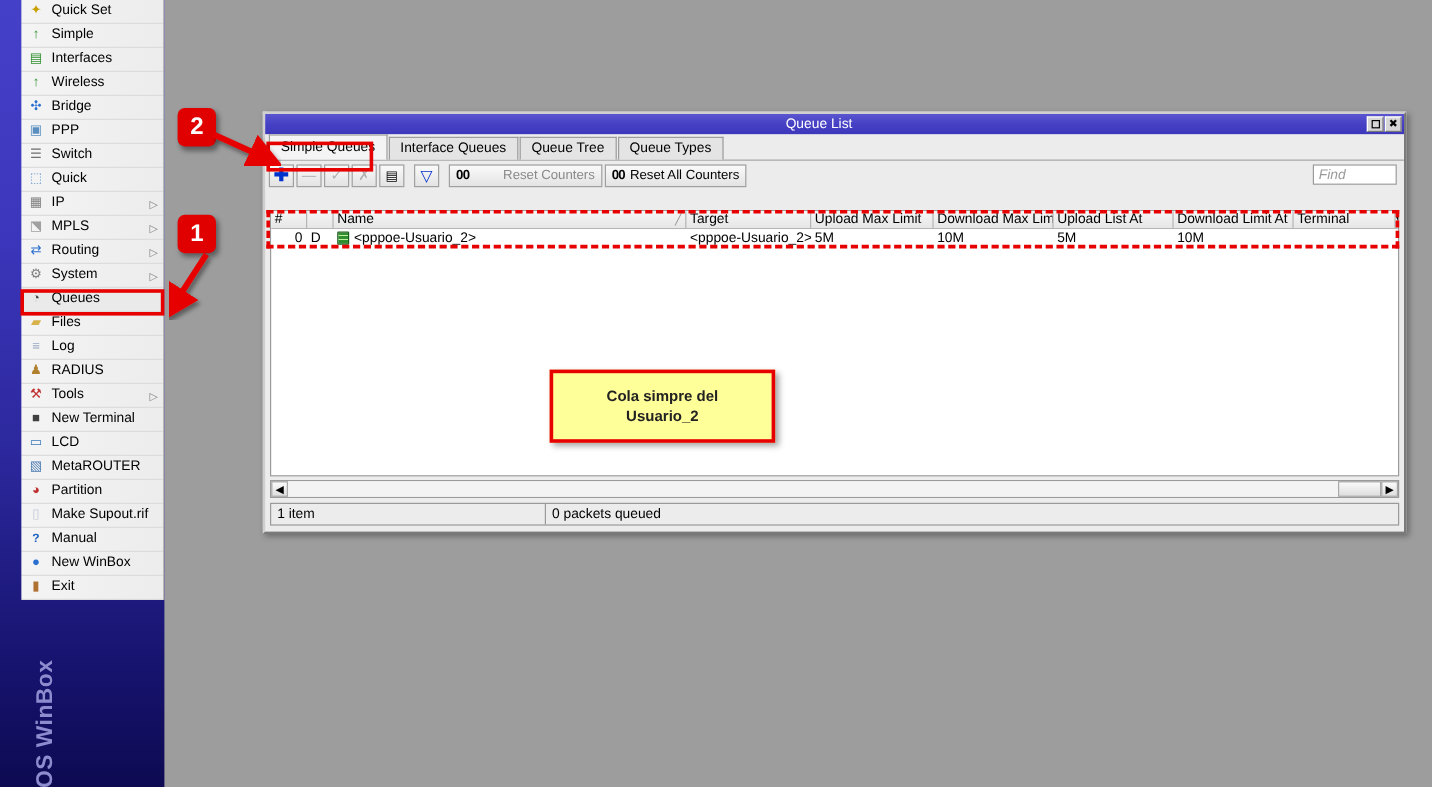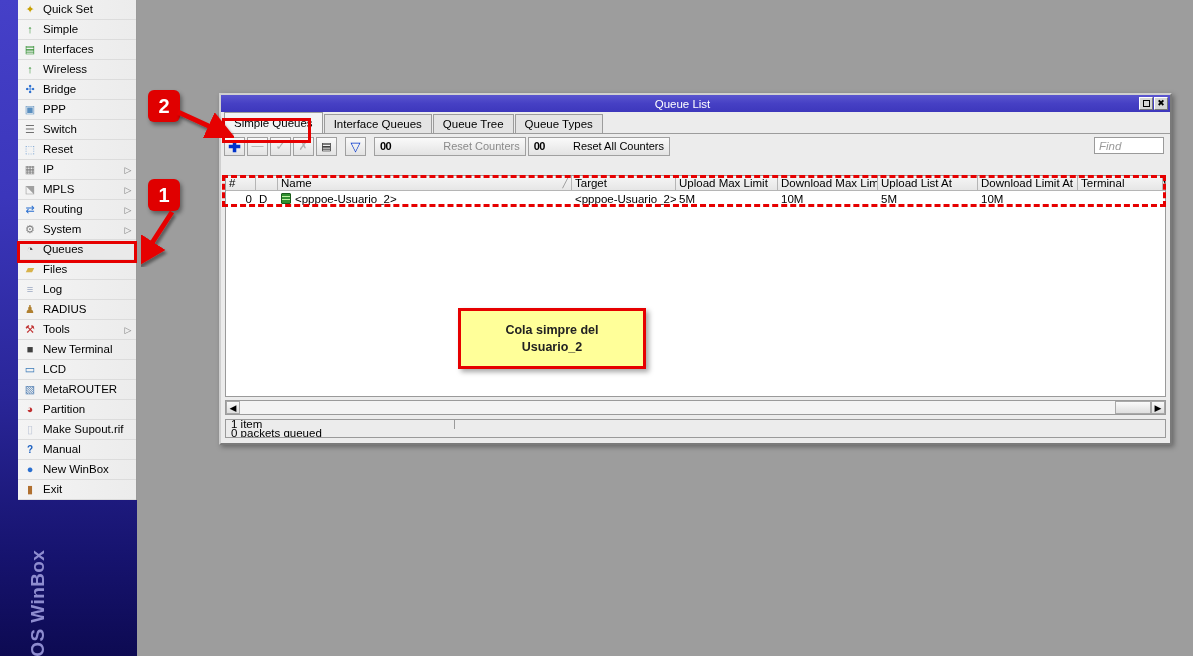--- a/index.html
+++ b/index.html
@@ -153,21 +153,21 @@
     min-width: 21px;
     margin-right: 2px;
     background: linear-gradient(to bottom, #fafafa, #e3e3e3);
     border: 1px solid #a0a0a0;
     display: flex; align-items: center; justify-content: center;
     font-size: 12px;
     color: #000;
     padding: 0 3px;
   }
   .tool-btn.disabled { color: #b0b0b0; }
-  .tool-btn.wide { padding: 0 5px; font-size: 11px; gap: 24px; }
+  .tool-btn.wide { padding: 0 5px; font-size: 11px; }
   .tool-btn.wide .zz {
     font-weight: bold;
     font-size: 11px;
     margin-right: 4px;
     color: #000;
     letter-spacing: -0.5px;
   }
   .tool-sep { width: 6px; }
   #find-box {
     position: absolute;
@@ -264,21 +264,20 @@
 
   
   #queue-status {
     position: absolute;
     left: 4px; right: 4px; bottom: 5px;
     height: 19px;
     display: flex;
     border: 1px solid #9a9a9a;
     background: #ececec;
     font-size: 11.5px;
-    flex-direction: column;
   }
   #queue-status .sb-cell {
     display: flex; align-items: center;
     padding-left: 5px;
     border-right: 1px solid #9a9a9a;
     overflow: hidden;
     white-space: nowrap;
   }
   #queue-status .sb-cell:last-child { border-right: none; }
 
@@ -387,21 +386,21 @@
         <span class="mi-icon">
           <span style="display: inline-block; line-height: 1; font-size: 11px; color: rgb(112, 112, 112);">☰</span>
         </span>
         <span class="mi-label">Switch</span>
         <span class="mi-arrow"></span>
       </div>
       <div class="menu-item">
         <span class="mi-icon">
           <span style="display: inline-block; line-height: 1; font-size: 11px; color: rgb(106, 154, 208);">⬚</span>
         </span>
-        <span class="mi-label">Reset</span>
+        <span class="mi-label">Quick</span>
         <span class="mi-arrow"></span>
       </div>
       <div class="menu-item">
         <span class="mi-icon">
           <span style="display: inline-block; line-height: 1; font-size: 11px; color: rgb(128, 128, 128);">▦</span>
         </span>
         <span class="mi-label">IP</span>
         <span class="mi-arrow">▷</span>
       </div>
       <div class="menu-item">

